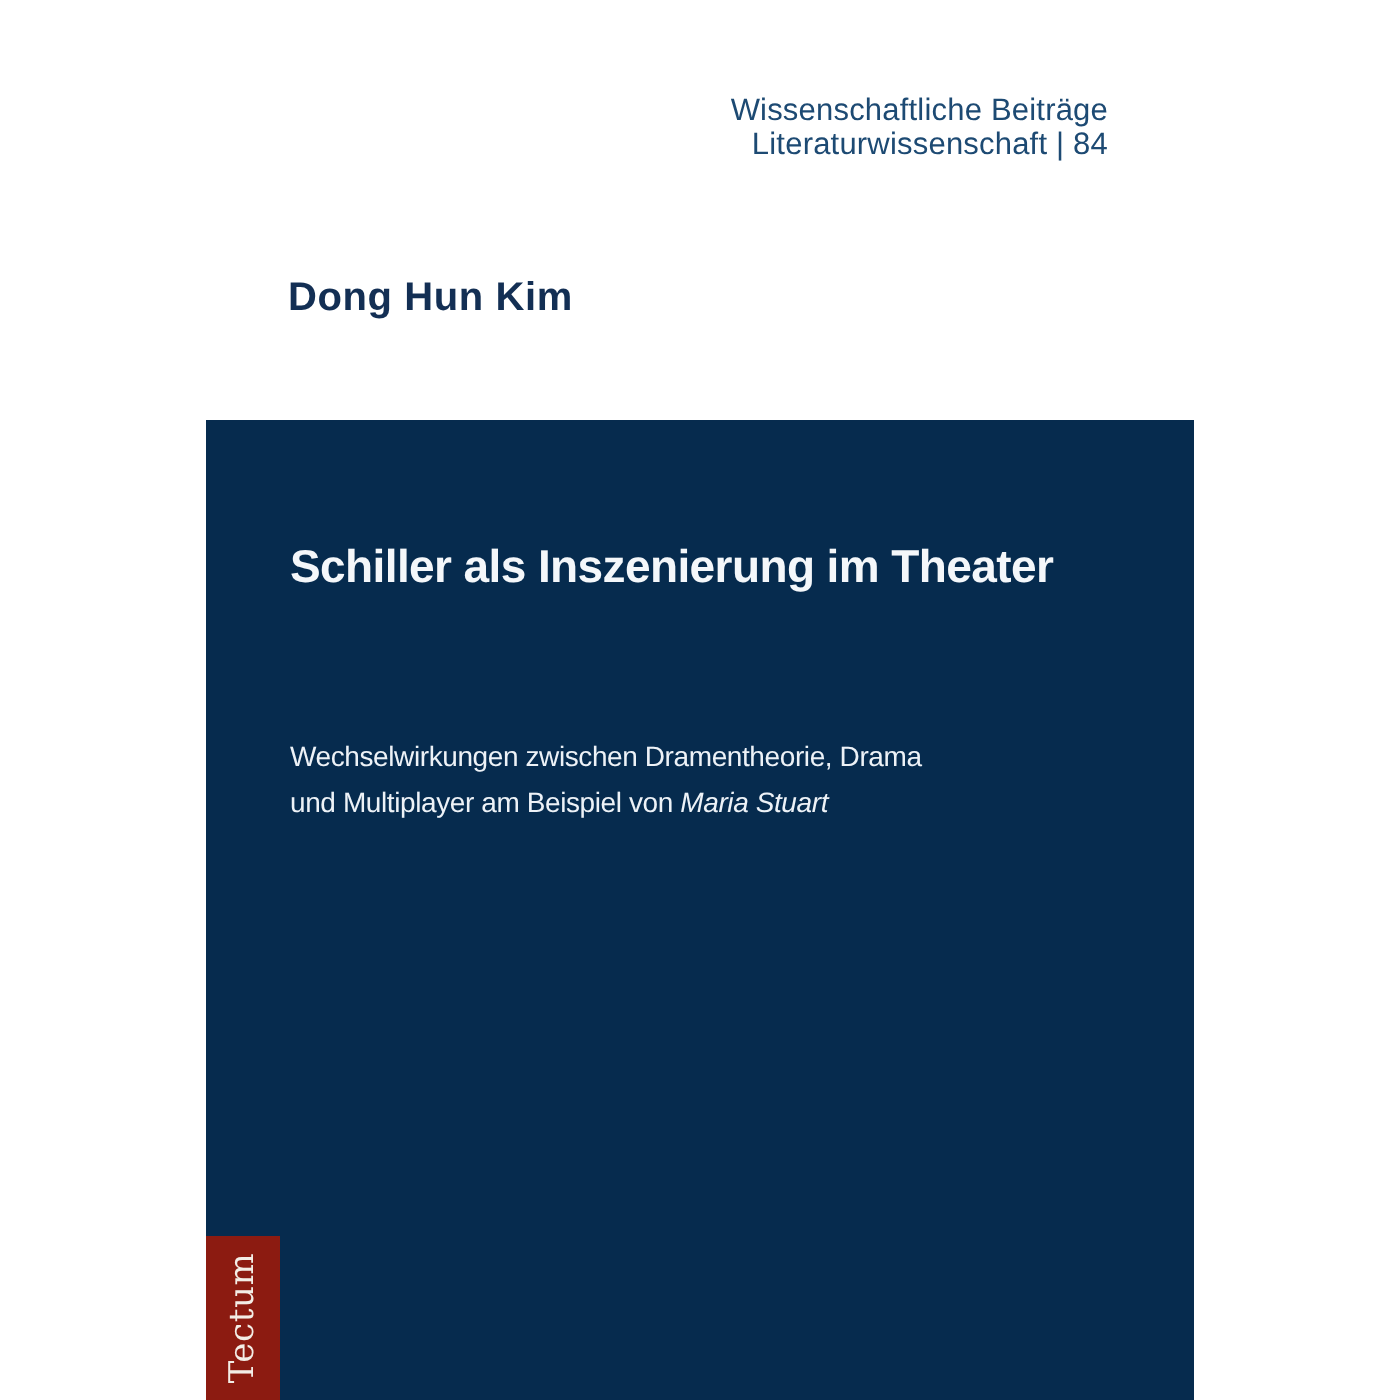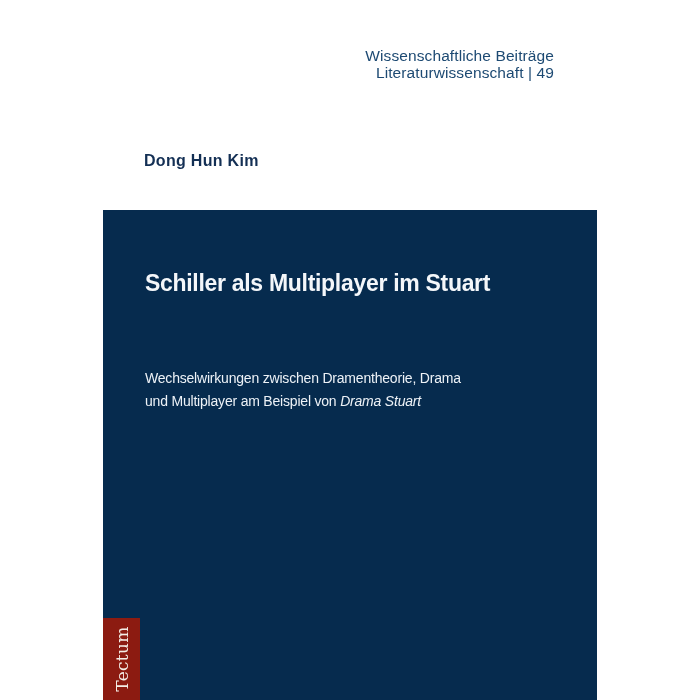--- a/index.html
+++ b/index.html
@@ -28,24 +28,24 @@
     top: 48px;
     right: 146px;
     text-align: right;
     color: var(--series-text);
     font-size: 15.5px;
     line-height: 16.5px;
     letter-spacing: 0.1px;
   }
   .author {
     position: absolute;
-    top: 150px;
+    top: 138px;
     left: 144px;
     color: var(--author-text);
-    font-size: 16px;
+    font-size: 20px;
     font-weight: bold;
     letter-spacing: 0.3px;
     line-height: 22px;
   }
   .panel {
     position: absolute;
     left: 103px;
     top: 210px;
     width: 494px;
     height: 490px;
@@ -95,31 +95,31 @@
     white-space: nowrap;
   }
 </style>
 </head>
 <body>
 
 <div class="page">
 
   <div class="series-block">
     <div>Wissenschaftliche Beiträge</div>
-    <div>Literaturwissenschaft | 49</div>
+    <div>Literaturwissenschaft | 84</div>
   </div>
 
   <div class="author">Dong Hun Kim</div>
 
   <div class="panel">
-    <div class="panel-title">Schiller als Multiplayer im Stuart</div>
+    <div class="panel-title">Schiller als Inszenierung im Theater</div>
 
     <div class="panel-subtitle">
       <div class="line">Wechselwirkungen zwischen Dramentheorie, Drama</div>
-      <div class="line"><span>und Multiplayer am Beispiel von </span><span class="italic">Drama Stuart</span></div>
+      <div class="line"><span>und Multiplayer am Beispiel von </span><span class="italic">Maria Stuart</span></div>
     </div>
 
     <div class="tectum-box">
       <span class="tectum-label">Tectum</span>
     </div>
   </div>
 
 </div>
 
 </body></html>

